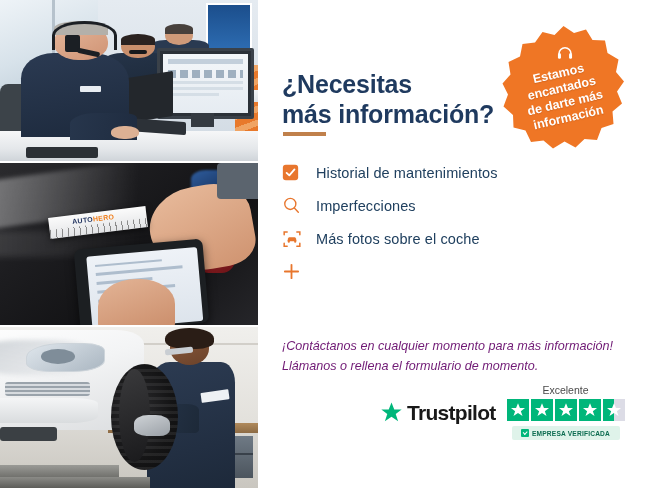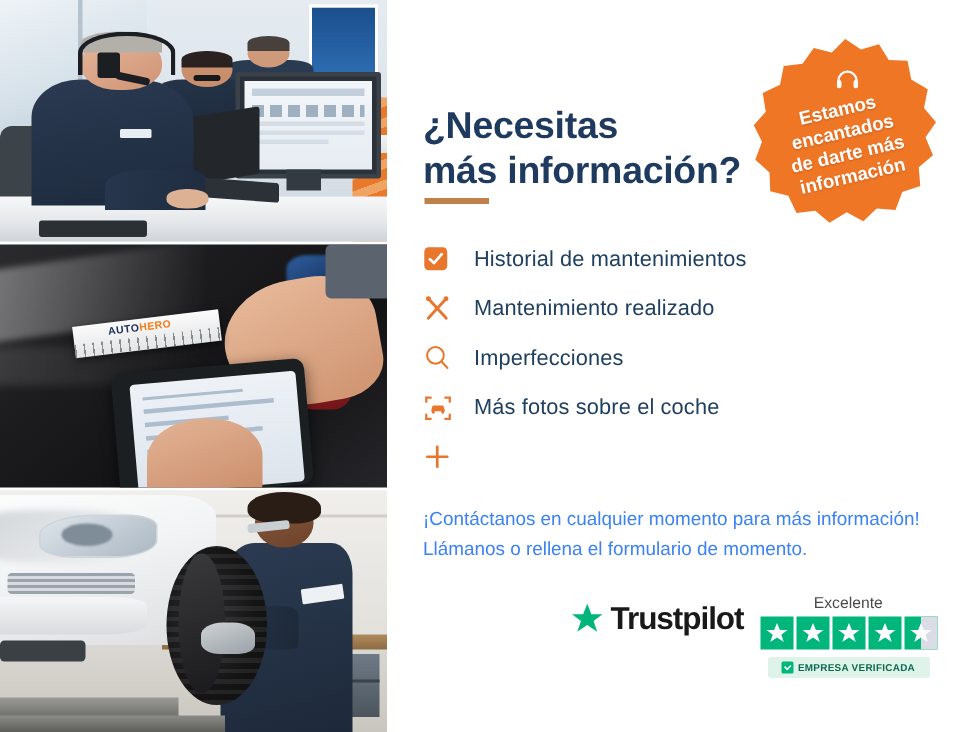--- a/index.html
+++ b/index.html
@@ -429,21 +429,22 @@
     letter-spacing: .1px;
   }
 
   
   .para {
     position: absolute;
     left: 24px; top: 323px;
     width: 356px;
     font-size: 12.6px;
     line-height: 1.62;
-    color: #3b82f6;
+    color: #701a75;
+    font-style: italic;
   }
   .para span { display:block; }
 
   
   .tp {
     position: absolute;
     left: 122px; top: 384px;
     width: 250px; height: 70px;
   }
   .tp-logo {
@@ -451,21 +452,21 @@
     left: 0; top: 17px;
     display: flex;
     gap: 4px;
   }
   .tp-logo .tpname {
     font-size: 21px;
     font-weight: bold;
     color: #191919;
     letter-spacing: -0.7px;
   }
-  .tp-right { position:absolute; left:123px; top:0; width:125px;margin-top:12px; }
+  .tp-right { position:absolute; left:123px; top:0; width:125px; }
   .tp-excelente {
     font-size: 10.5px;
     color: #4a4a4a;
     text-align: center;
     margin-bottom: 3px;
   }
   .tp-stars { display:flex; gap:2px; justify-content:center; }
   .tp-star {
     position: relative;
     width: 22px; height: 22px;
@@ -647,33 +648,20 @@
       <div class="feature">
         <span class="ico">
           <svg width="17" height="17" viewBox="0 0 20 20">
             <rect x="1" y="1" width="18" height="18" rx="3.5" fill="#e8762d"></rect>
             <path d="M5.4 10.4 L8.6 13.4 L14.7 6.4" fill="none" stroke="#ffffff" stroke-width="2.1" stroke-linecap="round" stroke-linejoin="round"></path>
           </svg>
         </span>
         <span class="flabel">Historial de mantenimientos</span>
       </div>
 
-      <div class="feature">
-        <span class="ico">
-          <svg width="19" height="19" viewBox="0 0 24 24">
-            <g stroke="#e8762d" stroke-width="2.4" stroke-linecap="round" fill="none">
-              <path d="M4.2 3.6 L19.6 20.4"></path>
-              <path d="M19.8 3.6 L4.4 20.4"></path>
-            </g>
-            <circle cx="4.6" cy="4" r="2.1" fill="#e8762d"></circle>
-            <circle cx="19.4" cy="4" r="2.1" fill="#e8762d"></circle>
-          </svg>
-        </span>
-        <span class="flabel">Mantenimiento realizado</span>
-      </div>
 
       <div class="feature">
         <span class="ico">
           <svg width="19" height="19" viewBox="0 0 24 24">
             <circle cx="10.5" cy="10" r="7" fill="none" stroke="#e8762d" stroke-width="1.7"></circle>
             <path d="M15.6 15.2 L20.6 20.6" stroke="#e8762d" stroke-width="1.7" stroke-linecap="round"></path>
           </svg>
         </span>
         <span class="flabel">Imperfecciones</span>
       </div>

